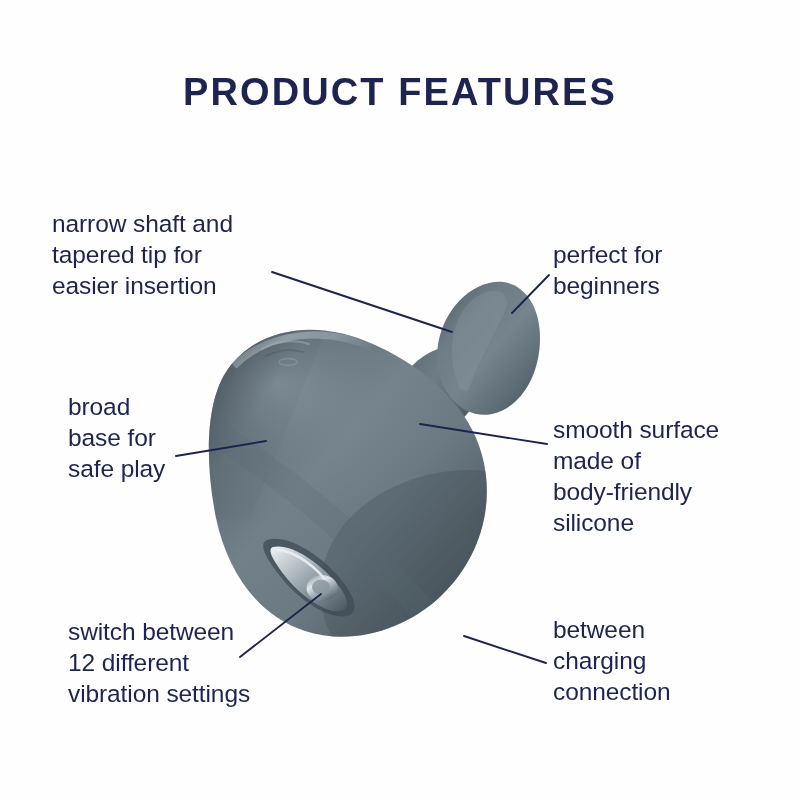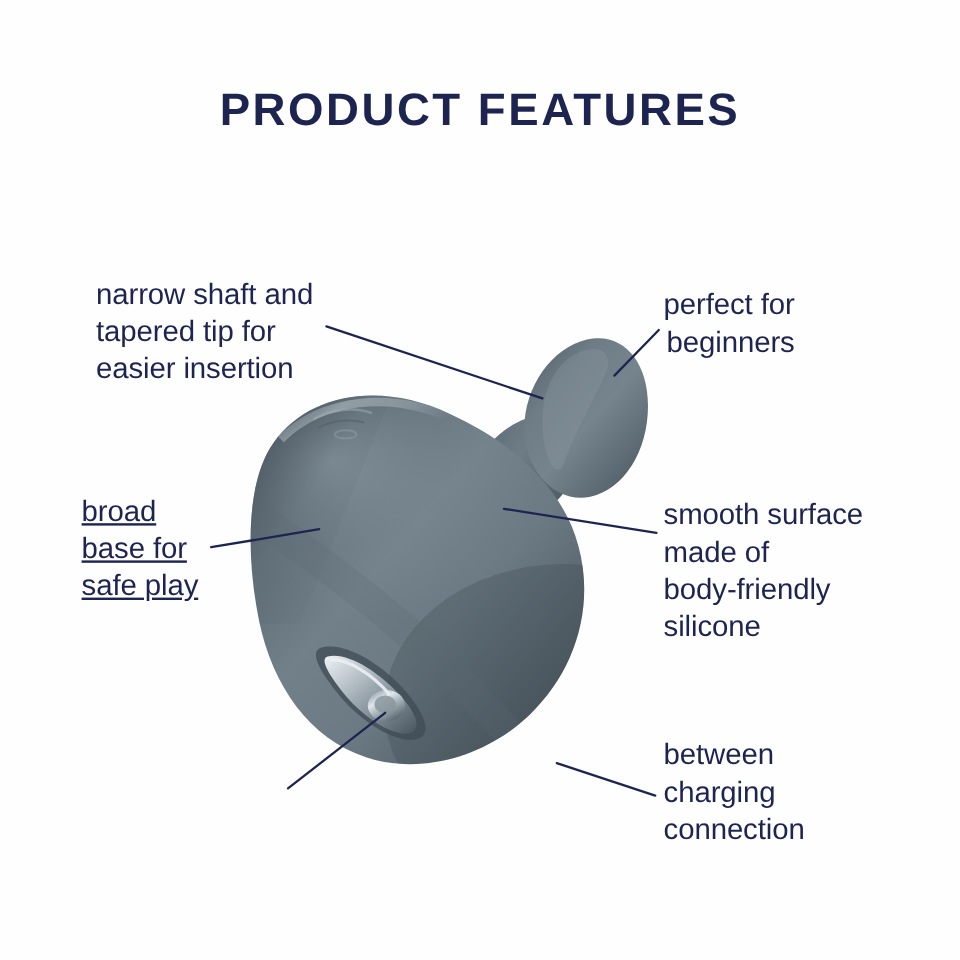--- a/index.html
+++ b/index.html
@@ -43,24 +43,24 @@
     font-size: 24.5px;
     line-height: 1.26;
     font-family: "Liberation Sans", sans-serif;
     font-weight: 500;
     white-space: pre-line;
     letter-spacing: -0.004em;
   }
   .label.left  { text-align: left; }
   .label.right { text-align: left; }
 
-  #label-narrow-shaft      { left: 80px;  top: 209px; margin-top: 22px; }
-  #label-broad-base        { left: 68px;  top: 412px; text-decoration: underline; }
+  #label-narrow-shaft      { left: 52px;  top: 209px; }
+  #label-broad-base        { left: 68px;  top: 392px; }
   #label-switch-vibration  { left: 68px;  top: 617px; }
-  #label-perfect-beginners { left: 553px; top: 240px; text-align: right; }
+  #label-perfect-beginners { left: 553px; top: 240px; }
   #label-smooth-surface    { left: 553px; top: 379px; margin-top: 36px; }
   #label-magnetic-charging { left: 553px; top: 615px; }
 
   
   #artwork {
     position: absolute;
     left: 0;
     top: 0;
     width: 800px;
     height: 800px;
@@ -224,20 +224,23 @@
   </svg>
 
   <div class="label left" id="label-narrow-shaft">narrow shaft and
 tapered tip for
 easier insertion</div>
 
   <div class="label left" id="label-broad-base">broad
 base for
 safe play</div>
 
+  <div class="label left" id="label-switch-vibration">switch between
+12 different
+vibration settings</div>
 
   <div class="label right" id="label-perfect-beginners">perfect for
 beginners</div>
 
   <div class="label right" id="label-smooth-surface">smooth surface
 made of
 body-friendly
 silicone</div>
 
   <div class="label right" id="label-magnetic-charging">between

